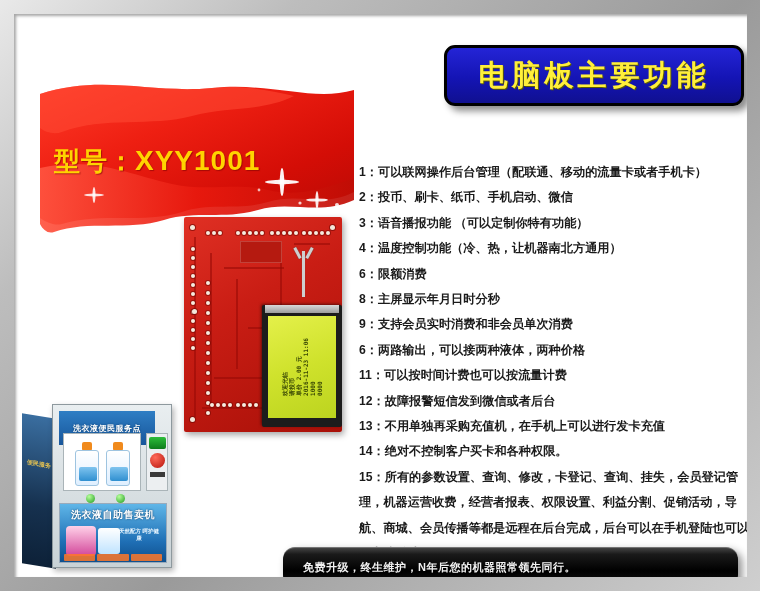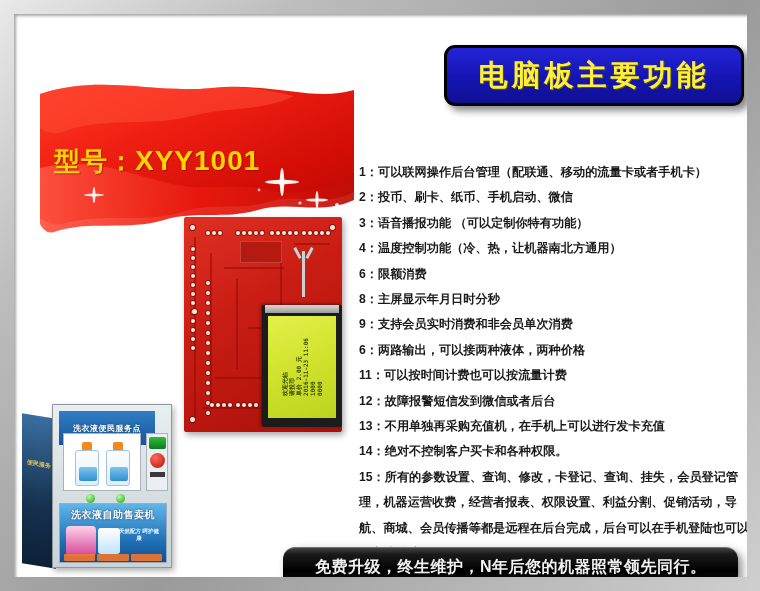--- a/index.html
+++ b/index.html
@@ -171,22 +171,22 @@
 
   
   .footer{
     position:absolute;left:269px;top:533px;width:455px;height:40px;
     background:linear-gradient(180deg,#4a4a4a 0%,#1a1a1a 18%,#000000 60%,#141414 100%);
     border-radius:12px;
     box-shadow:4px 4px 8px rgba(0,0,0,.45), inset 0 1px 0 rgba(255,255,255,.25);
     display:flex;align-items:center;
   }
   .footer .ft{
-    color:#f2f2f2;font-size:16px;font-weight:bold;letter-spacing:.5px;
-    padding-left:32px;white-space:nowrap;
+    color:#f2f2f2;font-size:11px;font-weight:bold;letter-spacing:.5px;
+    padding-left:20px;white-space:nowrap;
     text-shadow:1px 1px 1px #000;
   }
 </style>
 </head>
 <body>
 
 <div class="slide">
   <div class="page">
 
     <div class="flag-wrap">

